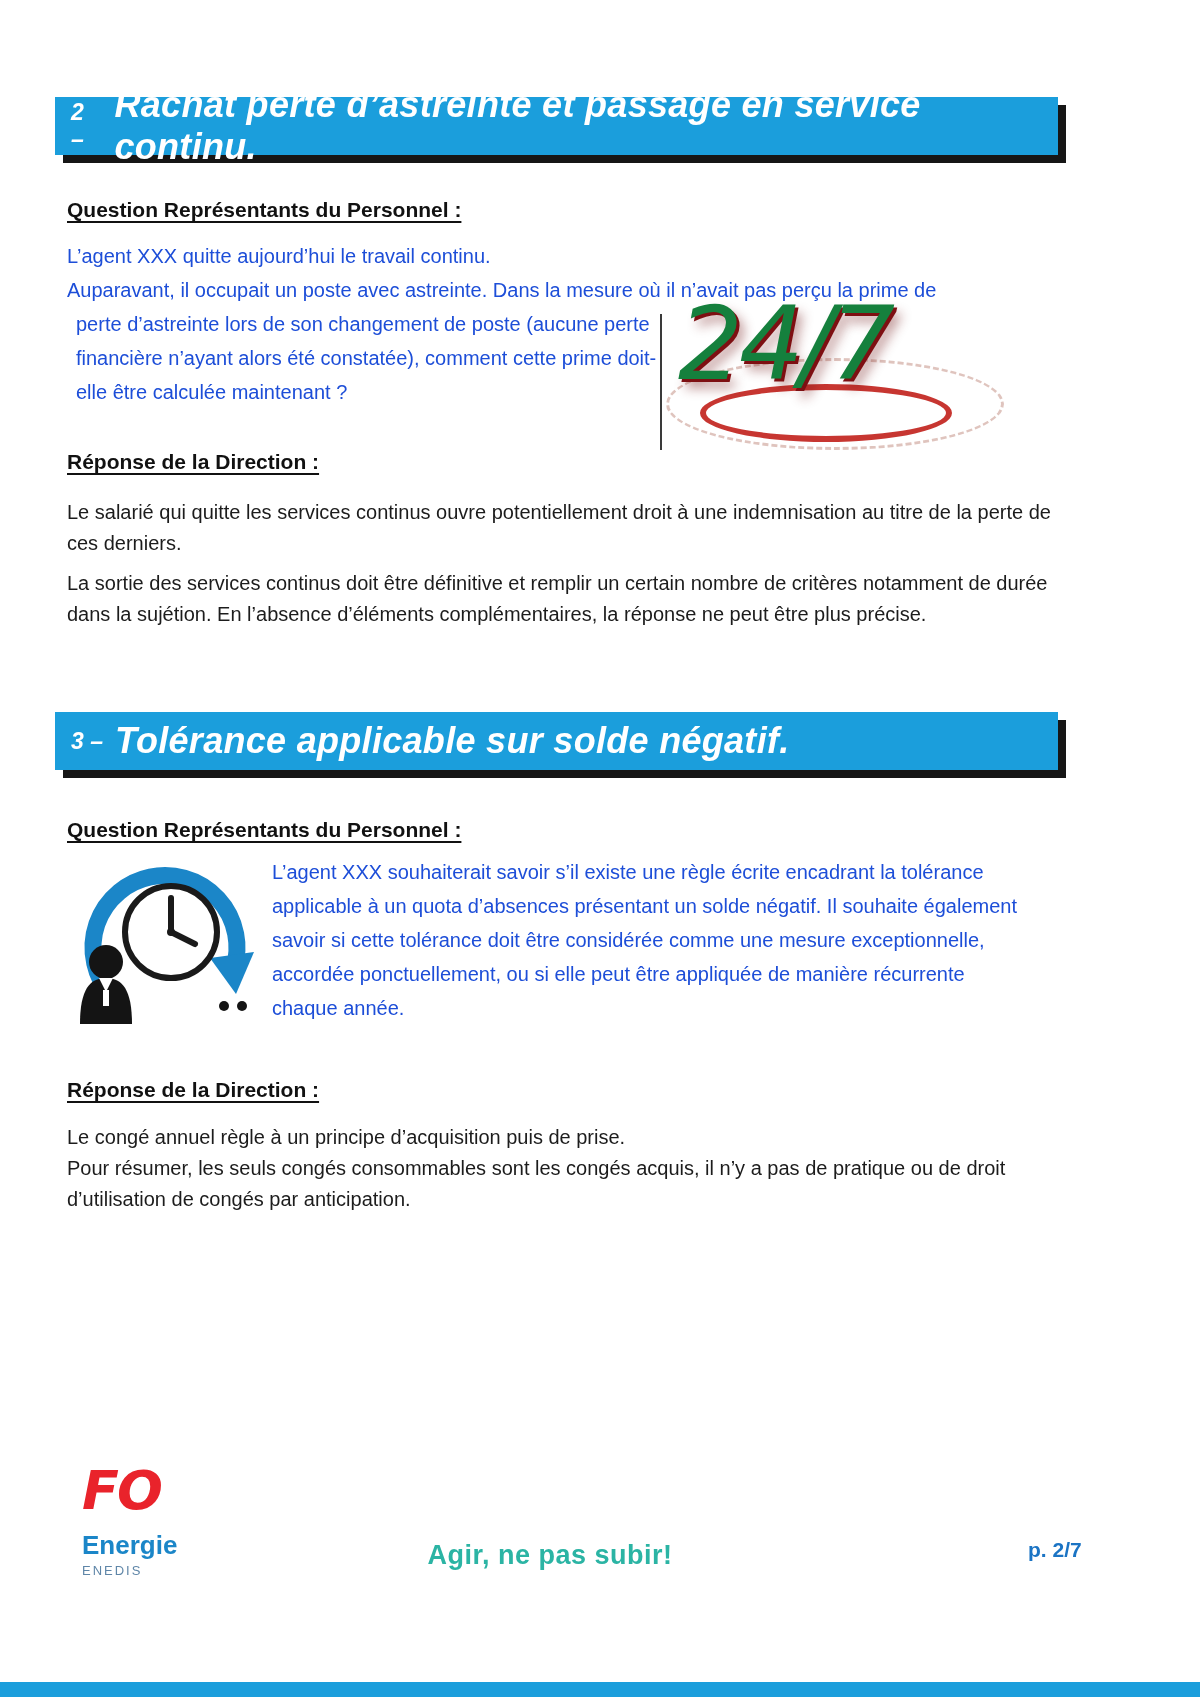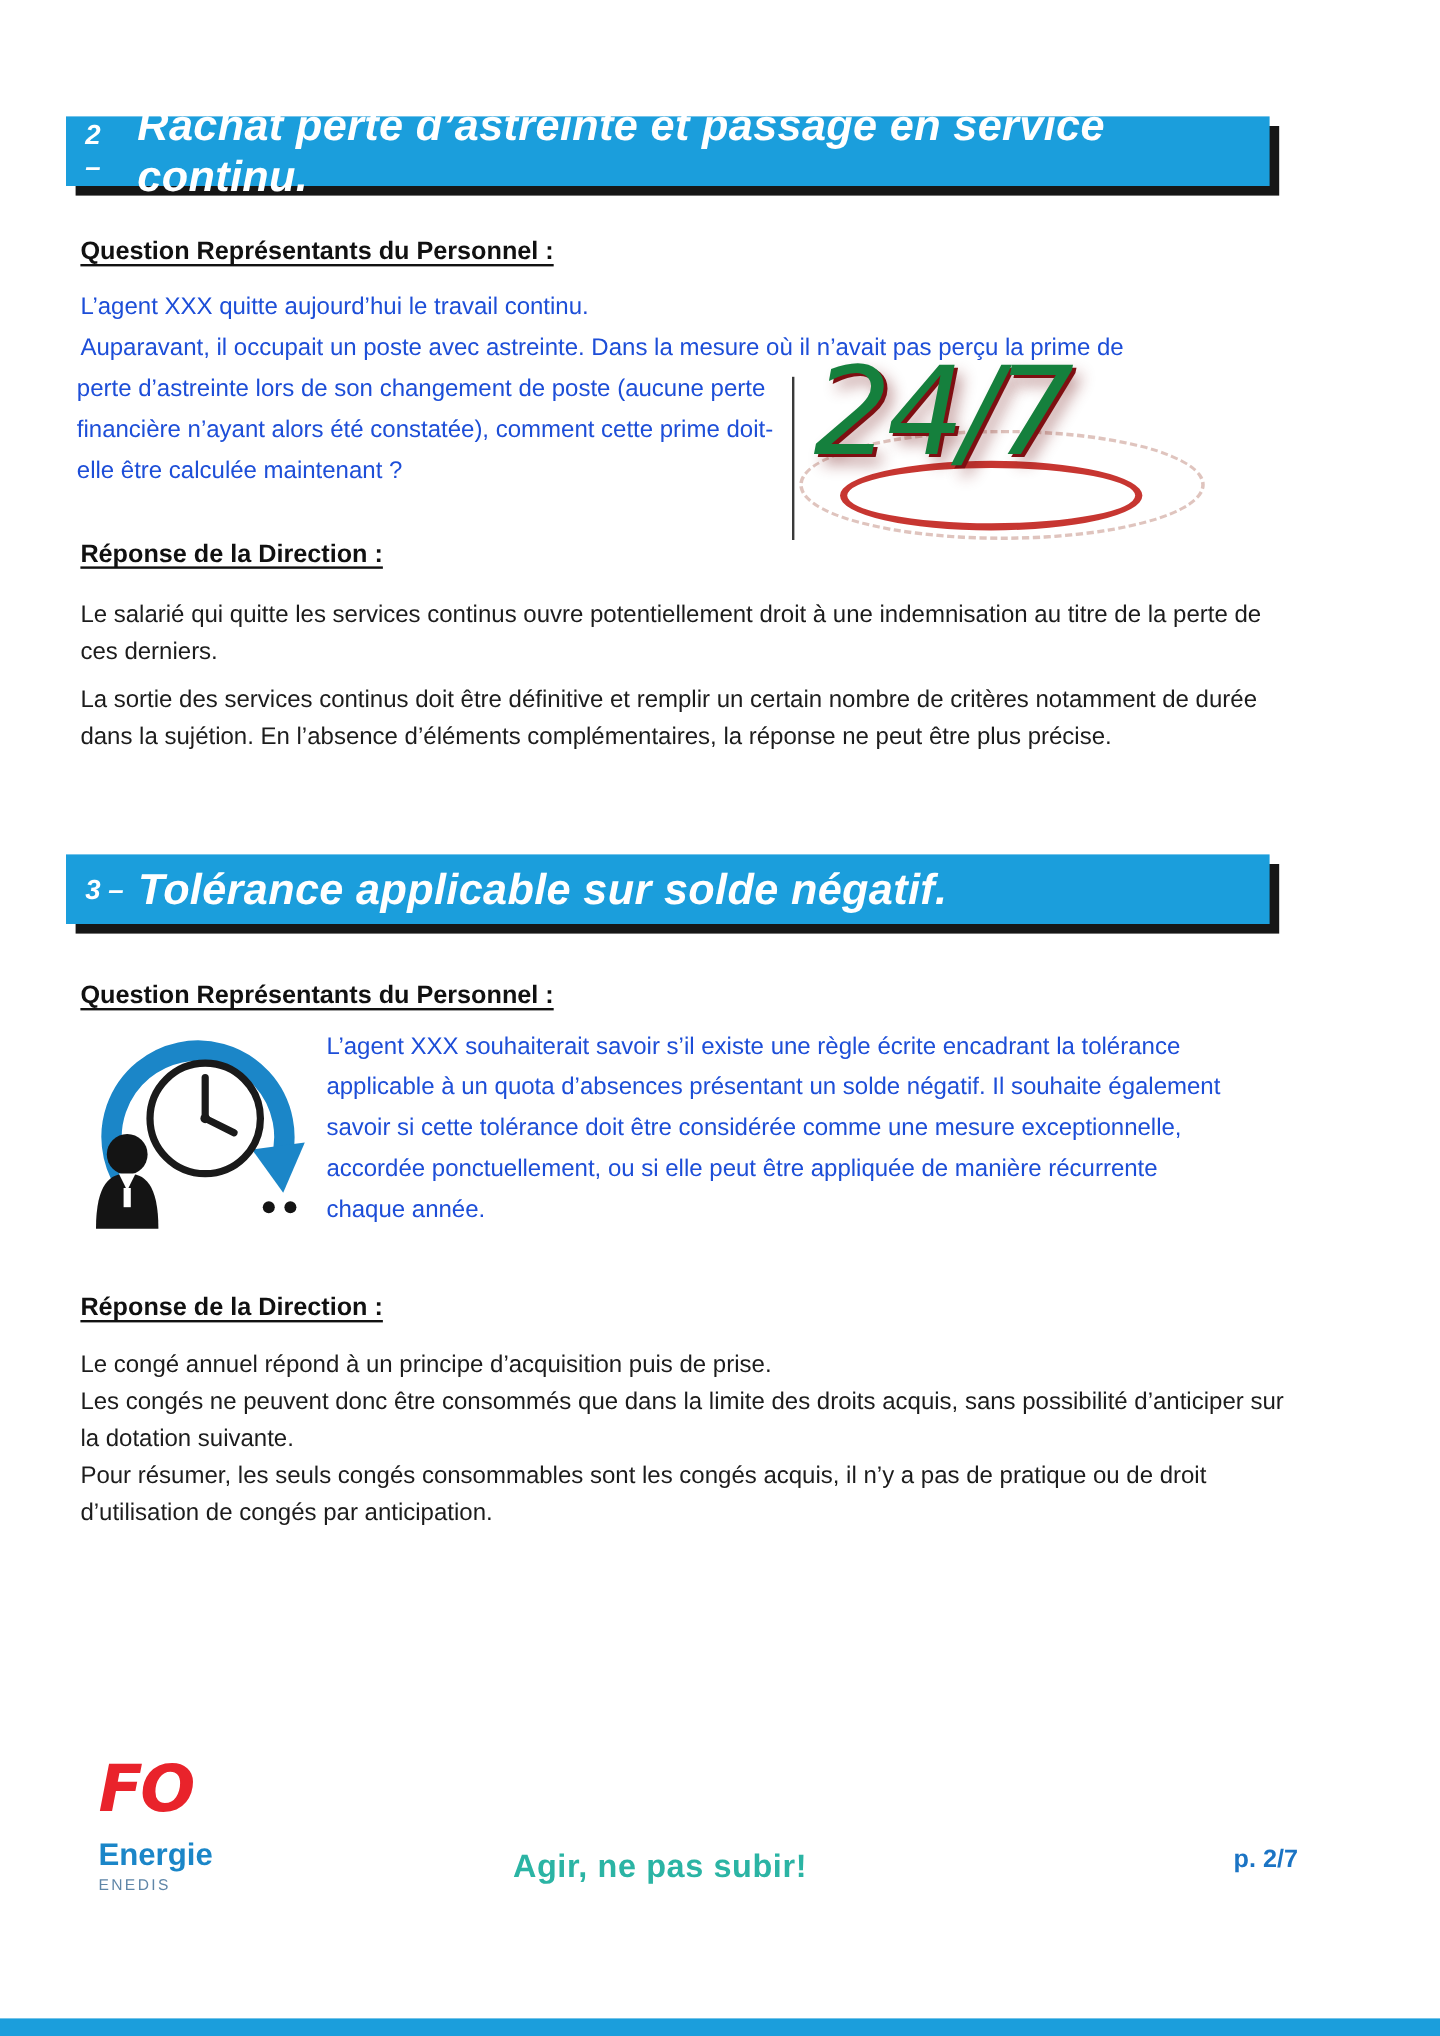--- a/index.html
+++ b/index.html
@@ -80,21 +80,21 @@
 
   <div class="banner" style="top:97px;">
     <span class="banner-num">2 –</span>
     <span class="banner-title">Rachat perte d’astreinte et passage en service continu.</span>
   </div>
 
   <div class="qheading" style="top:198px;">Question Représentants du Personnel :</div>
 
   <div class="abs blue-text" style="left:67px; top:239px; width:1010px;">L’agent XXX quitte aujourd’hui le travail continu.</div>
   <div class="abs blue-text" style="left:67px; top:273px; width:1010px;">Auparavant, il occupait un poste avec astreinte. Dans la mesure où il n’avait pas perçu la prime de</div>
-  <div class="abs blue-text" style="left:64px; top:307px; width:588px;">perte d’astreinte lors de son changement de poste (aucune perte financière n’ayant alors été constatée), comment cette prime doit-elle être calculée maintenant ?</div>
+  <div class="abs blue-text" style="left:76px; top:307px; width:588px;">perte d’astreinte lors de son changement de poste (aucune perte financière n’ayant alors été constatée), comment cette prime doit-elle être calculée maintenant ?</div>
 
   <div class="img247">
     <div class="img-left-line"></div>
     <div class="dial-ticks"></div>
     <div class="dial-ring"></div>
     <div class="t247">24/7</div>
   </div>
 
   <div class="qheading" style="top:450px;">Réponse de la Direction :</div>
   <div class="abs black-text" style="left:67px; top:497px; width:1000px;">Le salarié qui quitte les services continus ouvre potentiellement droit à une indemnisation au titre de la perte de ces derniers.</div>
@@ -121,22 +121,21 @@
       <rect x="31" y="138" width="6" height="16" fill="#ffffff"></rect>
       <circle cx="152" cy="154" r="5" fill="#141414"></circle>
       <circle cx="170" cy="154" r="5" fill="#141414"></circle>
     </svg>
   </div>
 
   <div class="abs blue-text" style="left:272px; top:855px; width:748px;">L’agent XXX souhaiterait savoir s’il existe une règle écrite encadrant la tolérance applicable à un quota d’absences présentant un solde négatif. Il souhaite également savoir si cette tolérance doit être considérée comme une mesure exceptionnelle, accordée ponctuellement, ou si elle peut être appliquée de manière récurrente chaque année.</div>
 
   <div class="qheading" style="top:1078px;">Réponse de la Direction :</div>
   <div class="abs black-text" style="left:67px; top:1122px; width:1008px;">
-    <div>Le congé annuel répond à un principe d’acquisition puis de prise.</div>
-    <div>Les congés ne peuvent donc être consommés que dans la limite des droits acquis, sans possibilité d’anticiper sur la dotation suivante.</div>
+    <div>Le congé annuel règle à un principe d’acquisition puis de prise.</div>
     <div>Pour résumer, les seuls congés consommables sont les congés acquis, il n’y a pas de pratique ou de droit d’utilisation de congés par anticipation.</div>
   </div>
 
   <div class="fo-logo">
     <div class="fo-mark">FO</div>
     <div class="fo-energie">Energie</div>
     <div class="fo-enedis">ENEDIS</div>
   </div>
 
   <div class="slogan">Agir, ne pas subir!</div>

